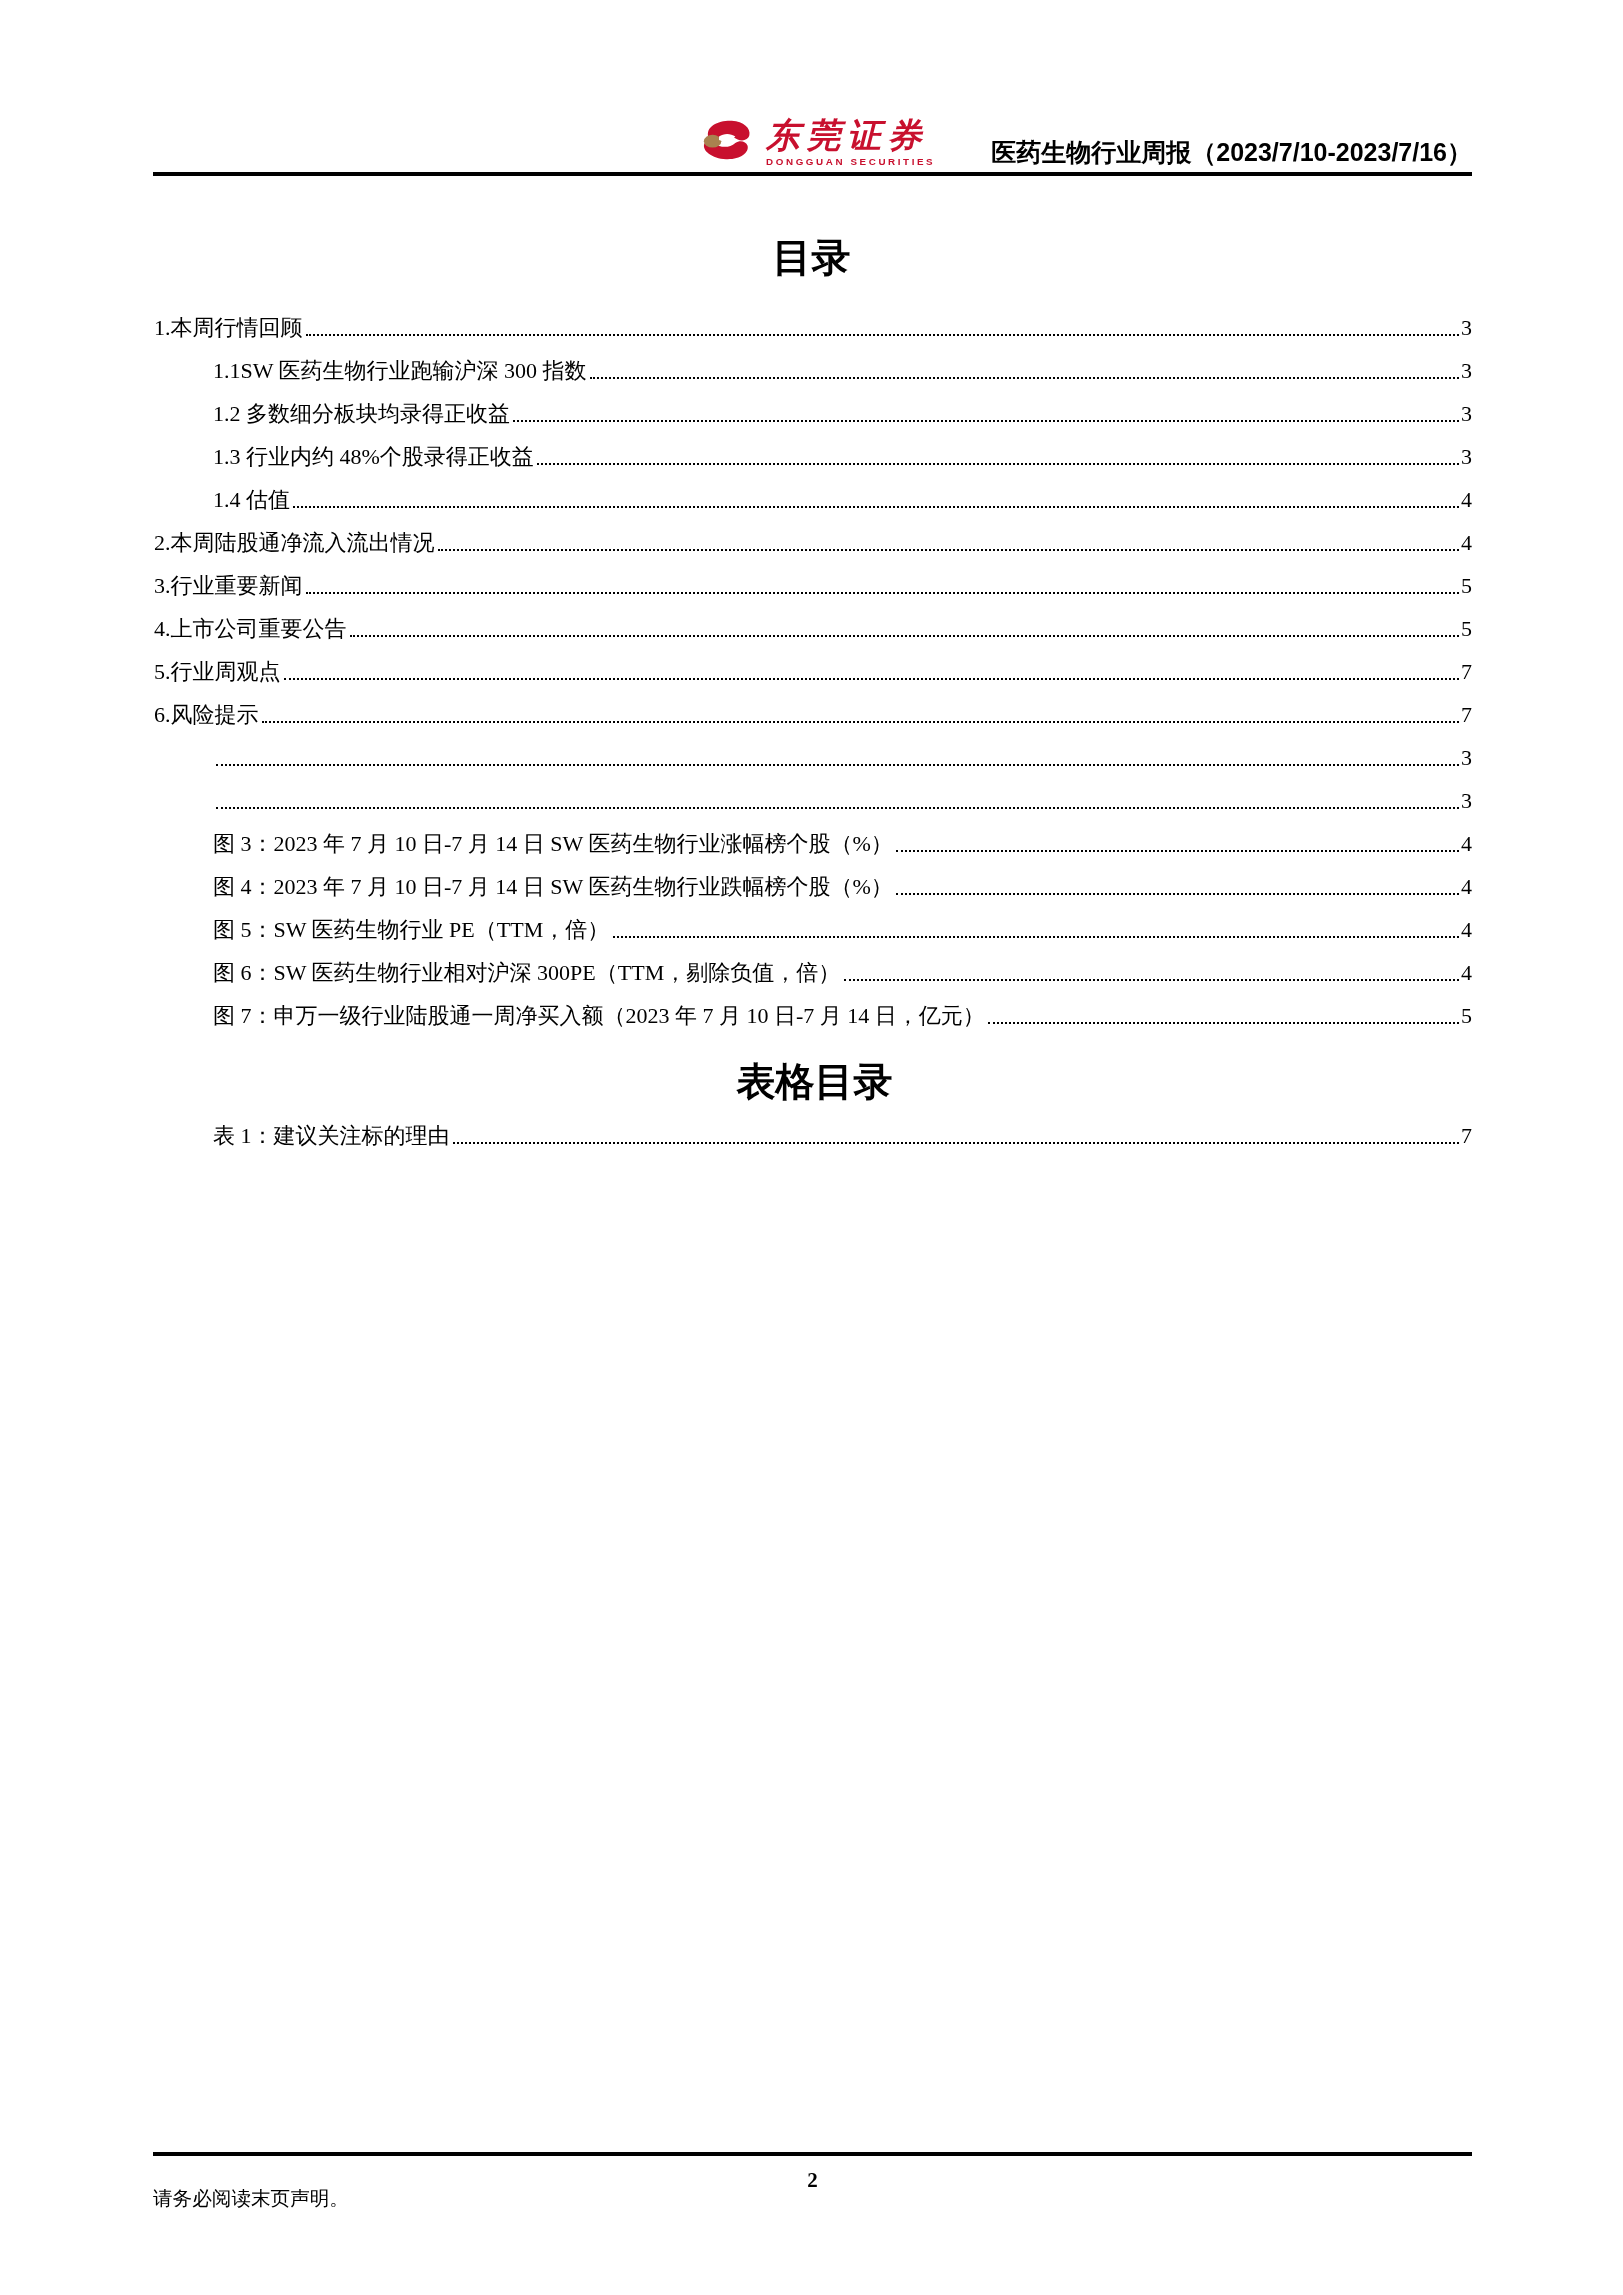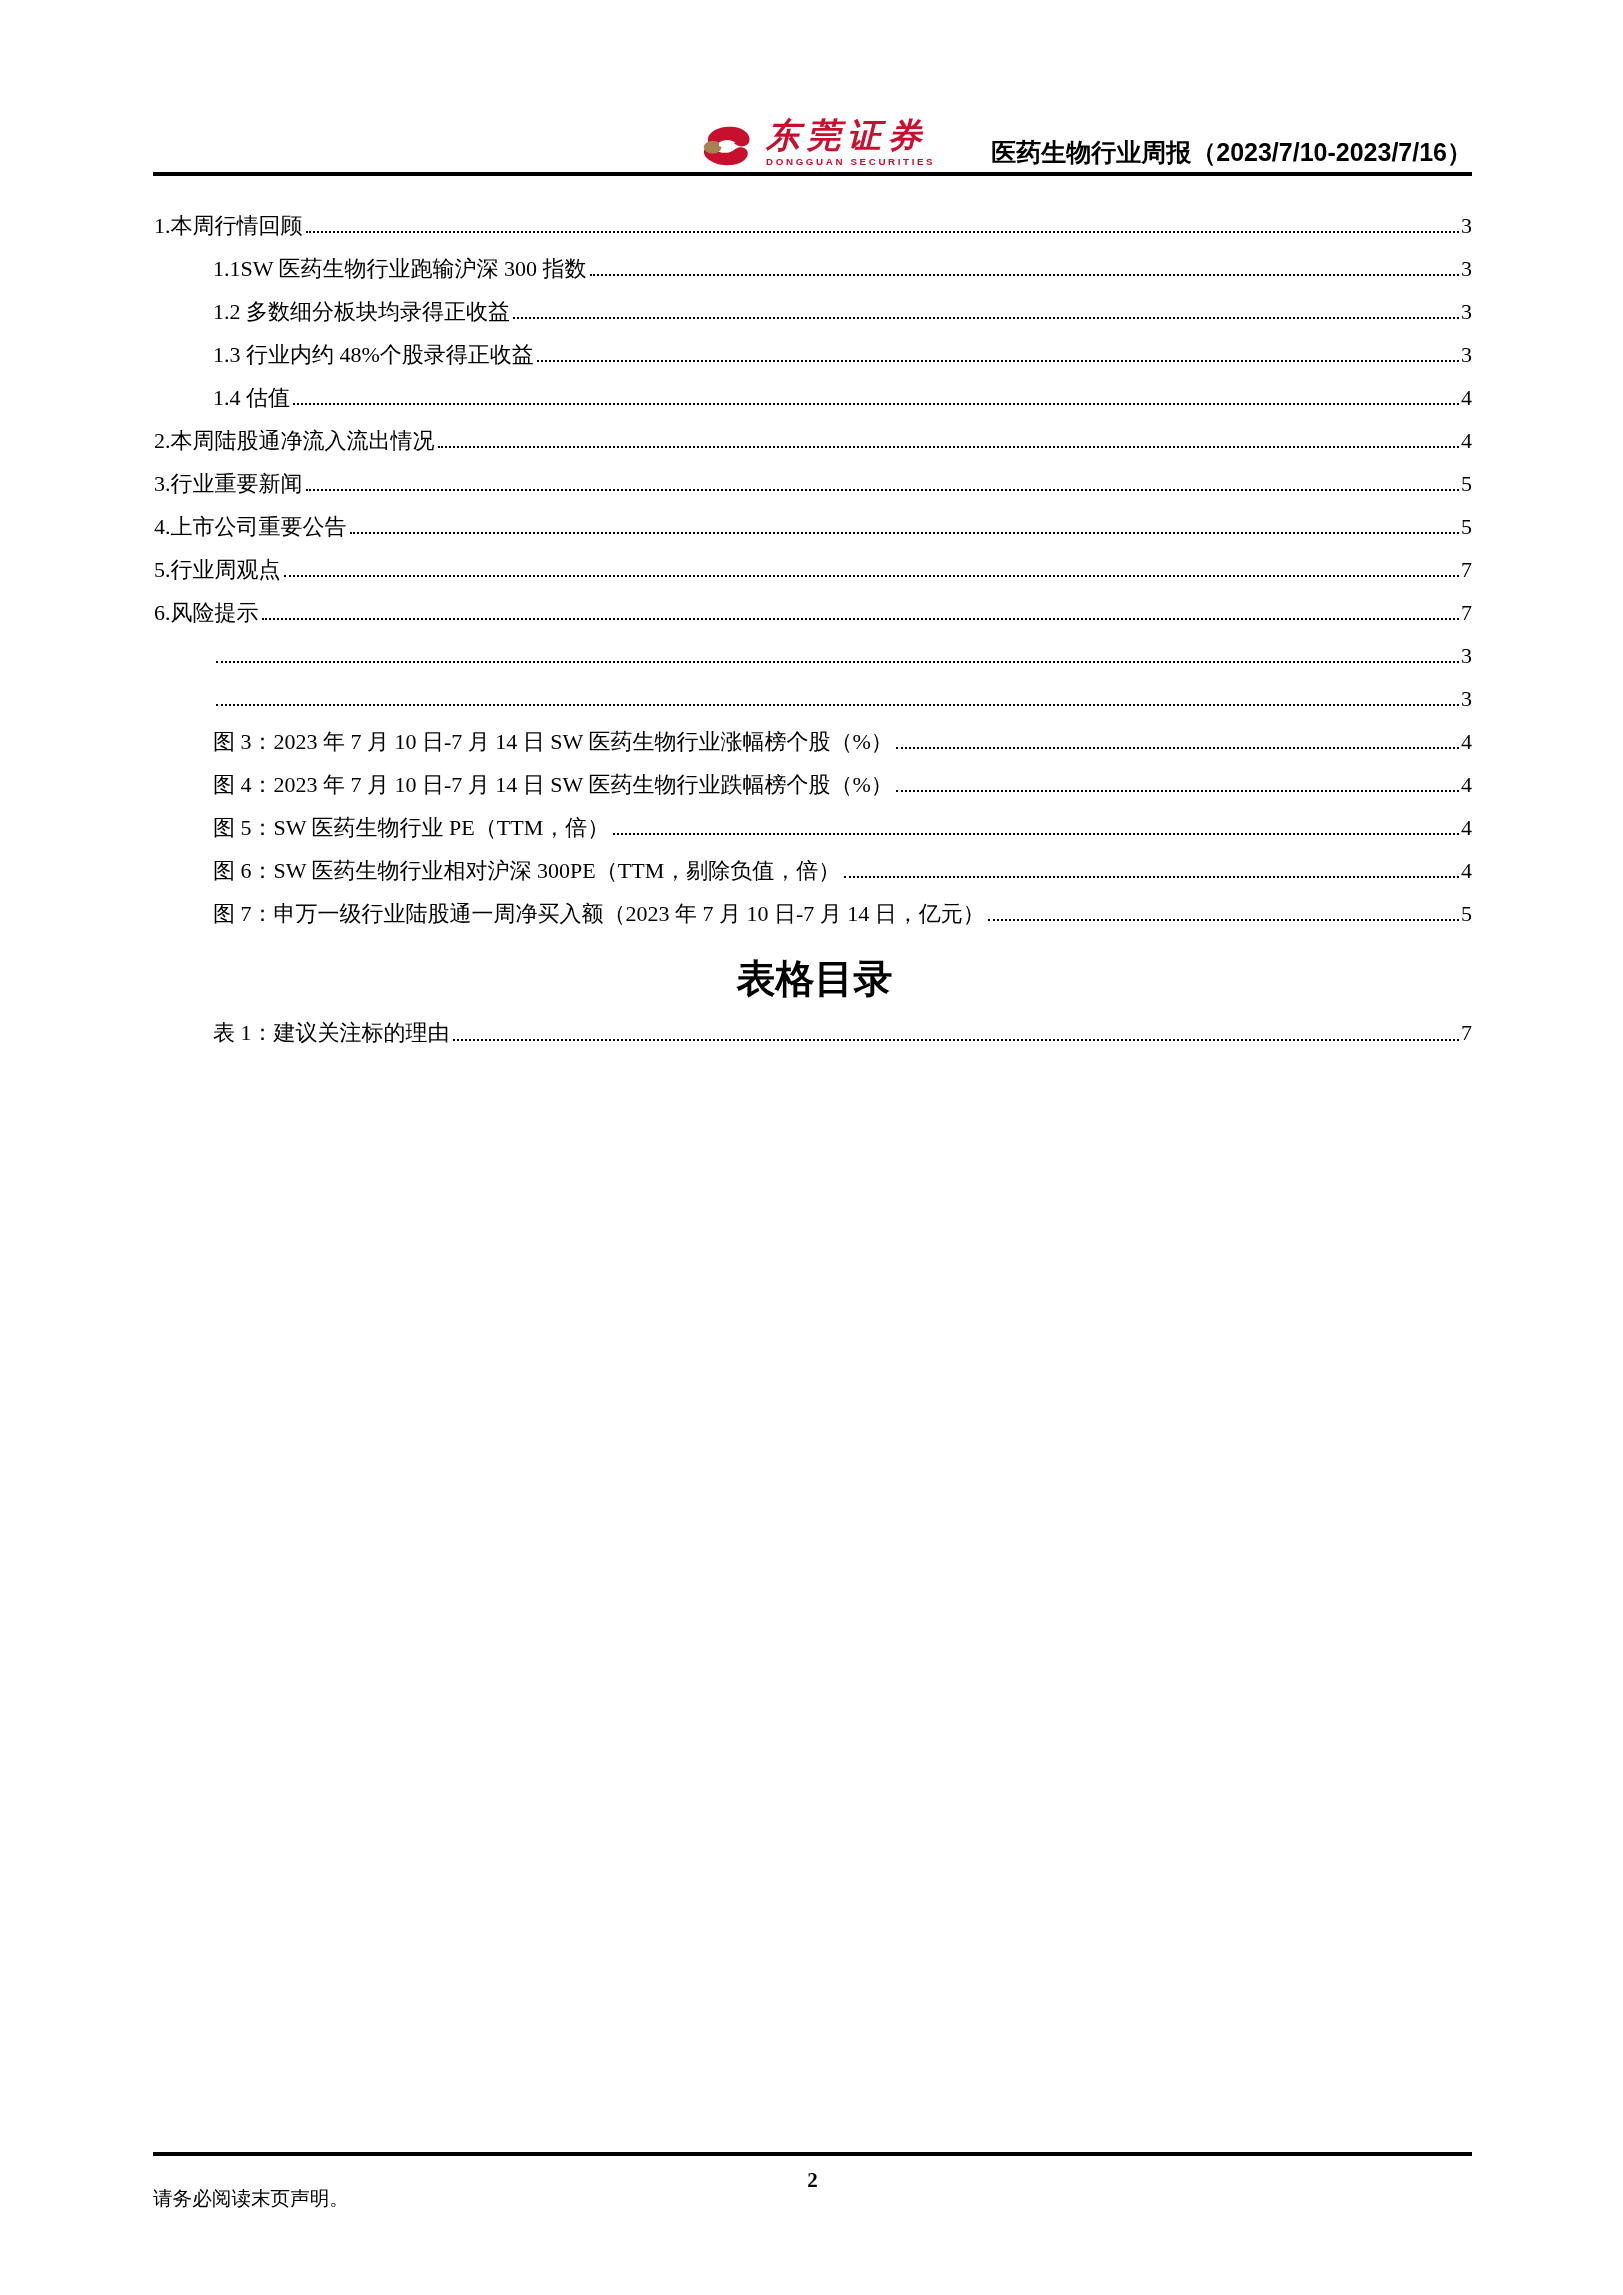--- a/index.html
+++ b/index.html
@@ -16,21 +16,21 @@
 
   
   .header { position: absolute; top: 0; left: 153px; width: 1319px; }
   .header-inner {
     display: flex;
     justify-content: flex-end;
     align-items: flex-end;
     column-gap: 30px;
     padding-top: 119px;
   }
-  .brand { display: flex; align-items: flex-end; column-gap: 10.5px; }
+  .brand { display: flex; align-items: flex-start; column-gap: 10.5px; }
   .logo-mark { width: 60px; height: 42px; display: block; }
   .brand-text { display: flex; flex-direction: column; align-items: flex-start; }
   .brand-cn {
     font-family: "Liberation Serif", serif;
     font-style: italic;
     font-weight: 700;
     font-size: 34px;
     line-height: 34px;
     letter-spacing: 6.5px;
     color: #c8102e;
@@ -124,20 +124,21 @@
           <div class="brand-en">DONGGUAN SECURITIES</div>
         </div>
       </div>
       <div class="report-title">医药生物行业周报（2023/7/10-2023/7/16）</div>
     </div>
     <div class="header-rule"></div>
   </header>
 
   <div style="height: 196px;"></div>
 
+  <h1 class="section-title" id="toc-title">目录</h1>
   <nav class="toc-list">
 
   <div class="toc-row level-1">
         <span class="toc-label">1.本周行情回顾</span>
         <span class="leader"></span>
         <span class="toc-page">3</span>
       </div>
       <div class="toc-row level-2">
         <span class="toc-label">1.1SW 医药生物行业跑输沪深 300 指数</span>
         <span class="leader"></span>

